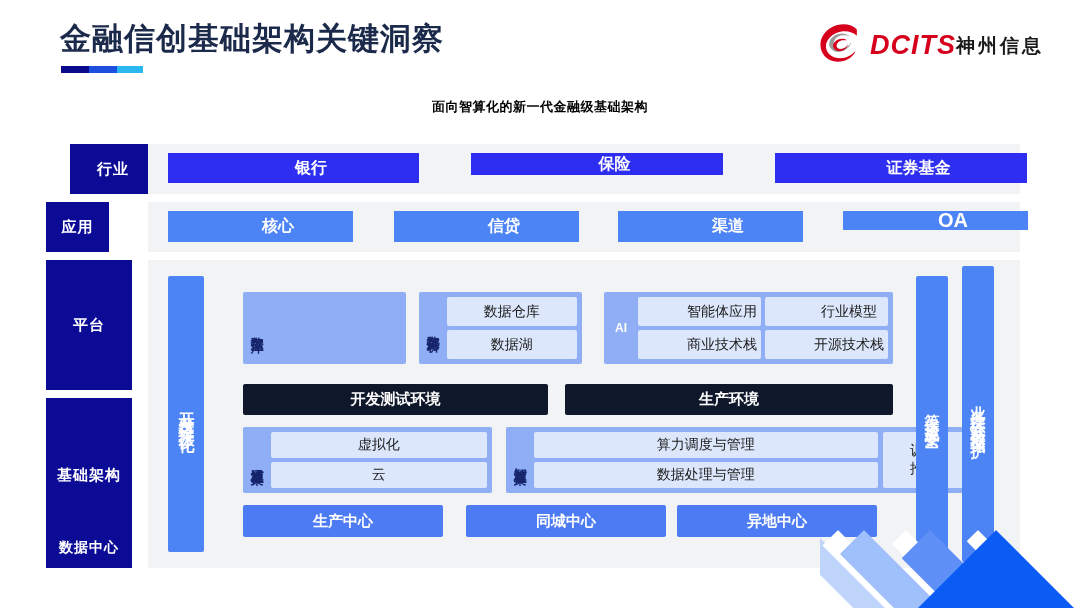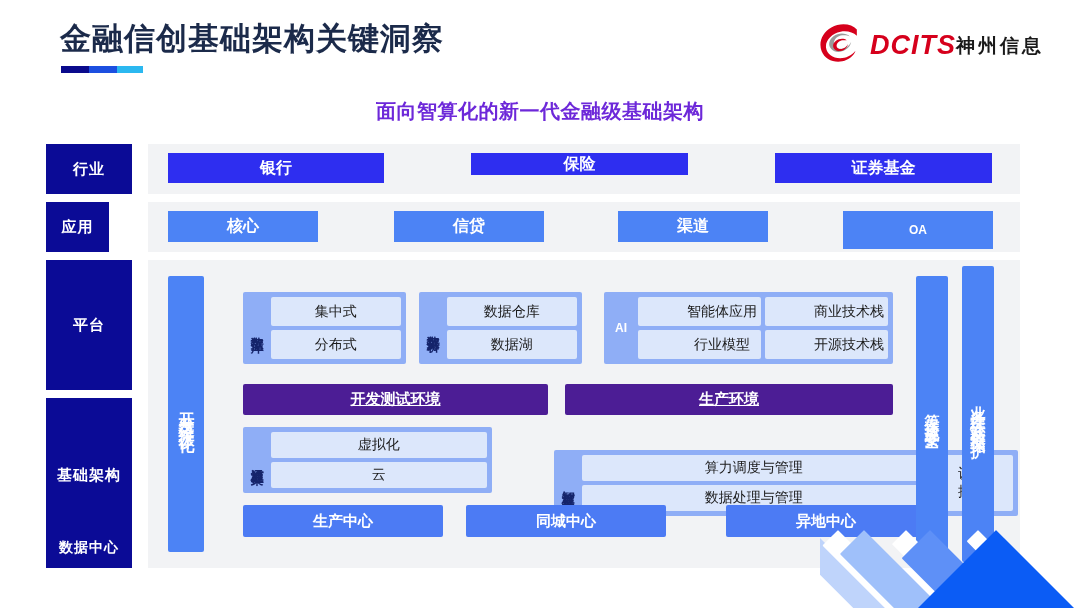--- a/index.html
+++ b/index.html
@@ -29,36 +29,36 @@
   .rule .r2{width:26px;}
 
   .logo{position:absolute;right:36px;top:18px;height:54px;display:flex;align-items:center;gap:7px;}
   .logo-mark{width:44px;height:46px;flex:0 0 auto;}
   .logo-txt{display:flex;flex-direction:row;line-height:1;}
   .logo-en{font-size:27px;font-weight:bold;color:#d6001c;letter-spacing:1px;font-style:italic;}
   .logo-cn{font-size:19px;font-weight:bold;color:#1a1a1a;letter-spacing:3px;margin-top:4px;}
 
   .subtitle{
     position:absolute;left:0;top:98px;width:1080px;
-    text-align:center;font-size:20px;font-weight:bold;color:#6d28d9;
+    text-align:center;font-size:13px;font-weight:bold;color:#000000;
     letter-spacing:.5px;
   }
 
   
   .row-label{
     position:absolute;left:46px;
     background:#0B0B96;color:#fff;
     display:flex;align-items:center;justify-content:center;
     font-size:15px;font-weight:bold;letter-spacing:1px;
   }
   .band{position:absolute;background:#f2f3f5;}
 
   .chip{
     position:absolute;display:flex;align-items:center;justify-content:center;
-    color:#fff;font-weight:bold;white-space:nowrap;
+    color:#fff;font-weight:bold;white-space:nowrap;padding-left:35px;
   }
 
   
   .vbar{
     position:absolute;display:flex;align-items:center;justify-content:center;
     border-radius:2px;color:#fff;font-weight:bold;
   }
   .vtxt{writing-mode:vertical-rl;text-orientation:upright;letter-spacing:4px;line-height:1.05;}
 
   
@@ -71,23 +71,23 @@
   .group-body{flex:1 1 auto;display:flex;flex-direction:column;gap:4px;margin-left:5px;}
   .tile{
     flex:1 1 0;background:#DCE7FB;border-radius:2px;
     display:flex;align-items:center;justify-content:center;
     color:#1b1b1b;font-size:14px;white-space:nowrap;
   }
   .grid2{flex:1 1 auto;display:grid;grid-template-columns:1fr 1fr;grid-template-rows:1fr 1fr;gap:4px;margin-left:5px;}
   .grid2 .tile{flex:none;padding-left:45px;}
 
   .envbar{
-    position:absolute;background:#4c1d95;border-radius:2px;
-    display:flex;align-items:center;justify-content:center;
-    color:#fff;font-size:15px;font-weight:bold;text-decoration:underline;
+    position:absolute;background:#0f172a;border-radius:2px;
+    display:flex;align-items:center;justify-content:center;
+    color:#fff;font-size:15px;font-weight:bold;
   }
   .dcbar{
     position:absolute;background:#4C7BF4;border-radius:2px;
     display:flex;align-items:center;justify-content:center;
     color:#fff;font-size:15px;font-weight:bold;
   }
 </style>
 </head>
 <body>
 
@@ -107,105 +107,101 @@
     </svg>
     <div class="logo-txt">
       <div class="logo-en">DCITS</div>
       <div class="logo-cn">神州信息</div>
     </div>
   </div>
 </div>
 
 <div class="subtitle">面向智算化的新一代金融级基础架构</div>
 
-<div class="row-label" style="top:144px;height:50px;width:86px;">行业</div>
+<div class="row-label" style="top:144px;height:50px;width:86px;margin-left:24px;">行业</div>
 <div class="band" style="left:148px;top:144px;width:872px;height:50px;"></div>
 <div class="chip" style="left:168px;top:153px;width:216px;height:30px;background:#2E2EF0;font-size:16px;">银行</div>
 <div class="chip" style="left:471px;top:153px;width:217px;height:22px;background:#2E2EF0;font-size:16px;">保险</div>
 <div class="chip" style="left:775px;top:153px;width:217px;height:30px;background:#2E2EF0;font-size:16px;">证券基金</div>
 
 <div class="row-label" style="top:202px;height:50px;width:63px;">应用</div>
 <div class="band" style="left:148px;top:202px;width:872px;height:50px;"></div>
 <div class="chip" style="left:168px;top:211px;width:150px;height:31px;background:#4C83F5;font-size:16px;">核心</div>
 <div class="chip" style="left:394px;top:211px;width:150px;height:31px;background:#4C83F5;font-size:16px;">信贷</div>
 <div class="chip" style="left:618px;top:211px;width:150px;height:31px;background:#4C83F5;font-size:16px;">渠道</div>
-<div class="chip" style="left:843px;top:211px;width:150px;height:38px;background:#4C83F5;font-size:12px;">OA</div>
+<div class="chip" style="left:843px;top:211px;width:150px;height:19px;background:#4C83F5;font-size:20px;">OA</div>
 
 <div class="row-label" style="top:260px;height:130px;width:86px;">平台</div>
 <div class="row-label" style="top:398px;height:154px;width:86px;">基础架构</div>
 <div class="row-label" style="top:528px;height:40px;width:86px;font-size:14px;">数据中心</div>
 
 <div class="band" style="left:148px;top:260px;width:872px;height:308px;"></div>
 
 <div class="vbar" style="left:168px;top:276px;width:36px;height:276px;background:#4C83F5;font-size:16px;">
   <span class="vtxt">开发运维一体化</span>
 </div>
 
 <div class="group" style="left:243px;top:292px;width:163px;height:72px;">
   <div class="group-lab">
     <span class="vtxt">数据库</span>
   </div>
-  <div class="group-body">
-    <div class="tile">集中式</div>
-    <div class="tile">分布式</div>
-  </div>
 </div>
 
 <div class="group" style="left:419px;top:292px;width:163px;height:72px;">
   <div class="group-lab">
     <span class="vtxt">数据分析</span>
   </div>
   <div class="group-body">
     <div class="tile">数据仓库</div>
     <div class="tile">数据湖</div>
   </div>
 </div>
 
 <div class="group" style="left:604px;top:292px;width:289px;height:72px;">
   <div class="group-lab" style="color:#ffffff;font-size:12px;padding:0 6px;">
     <span>AI</span>
   </div>
   <div class="grid2">
     <div class="tile">智能体应用</div>
+    <div class="tile">行业模型</div>
     <div class="tile">商业技术栈</div>
-    <div class="tile">行业模型</div>
     <div class="tile">开源技术栈</div>
   </div>
 </div>
 
 <div class="envbar" style="left:243px;top:384px;width:305px;height:31px;">开发测试环境</div>
 <div class="envbar" style="left:565px;top:384px;width:328px;height:31px;">生产环境</div>
 
 <div class="group" style="left:243px;top:427px;width:249px;height:66px;">
   <div class="group-lab">
     <span class="vtxt">通算框架</span>
   </div>
   <div class="group-body">
     <div class="tile">虚拟化</div>
     <div class="tile">云</div>
   </div>
 </div>
 
-<div class="group" style="left:506px;top:450px;width:464px;height:66px;margin-left:48px;">
+<div class="group" style="left:506px;top:427px;width:464px;height:66px;">
   <div class="group-lab">
     <span class="vtxt">智算框架</span>
   </div>
   <div class="group-body" style="margin-right:5px;">
     <div class="tile">算力调度与管理</div>
     <div class="tile">数据处理与管理</div>
   </div>
   <div class="tile" style="flex:0 0 82px;flex-direction:column;">
     <span>训练</span>
     <span>推理</span>
   </div>
 </div>
 
 <div class="dcbar" style="left:243px;top:505px;width:200px;height:32px;">生产中心</div>
 <div class="dcbar" style="left:466px;top:505px;width:200px;height:32px;">同城中心</div>
-<div class="dcbar" style="left:726px;top:505px;width:200px;height:32px;">异地中心</div>
+<div class="dcbar" style="left:677px;top:505px;width:200px;height:32px;">异地中心</div>
 
 <div class="vbar" style="left:916px;top:276px;width:32px;height:276px;background:#4C83F5;font-size:15px;">
   <span class="vtxt">等保合规安全</span>
 </div>
 <div class="vbar" style="left:962px;top:266px;width:32px;height:296px;background:#4C83F5;font-size:15px;">
   <span class="vtxt">业务连续性及数据保护</span>
 </div>
 
 <div class="deco">
   <i style="left:-10px;top:110px;width:430px;height:26px;background:#BFD4FB;"></i>

